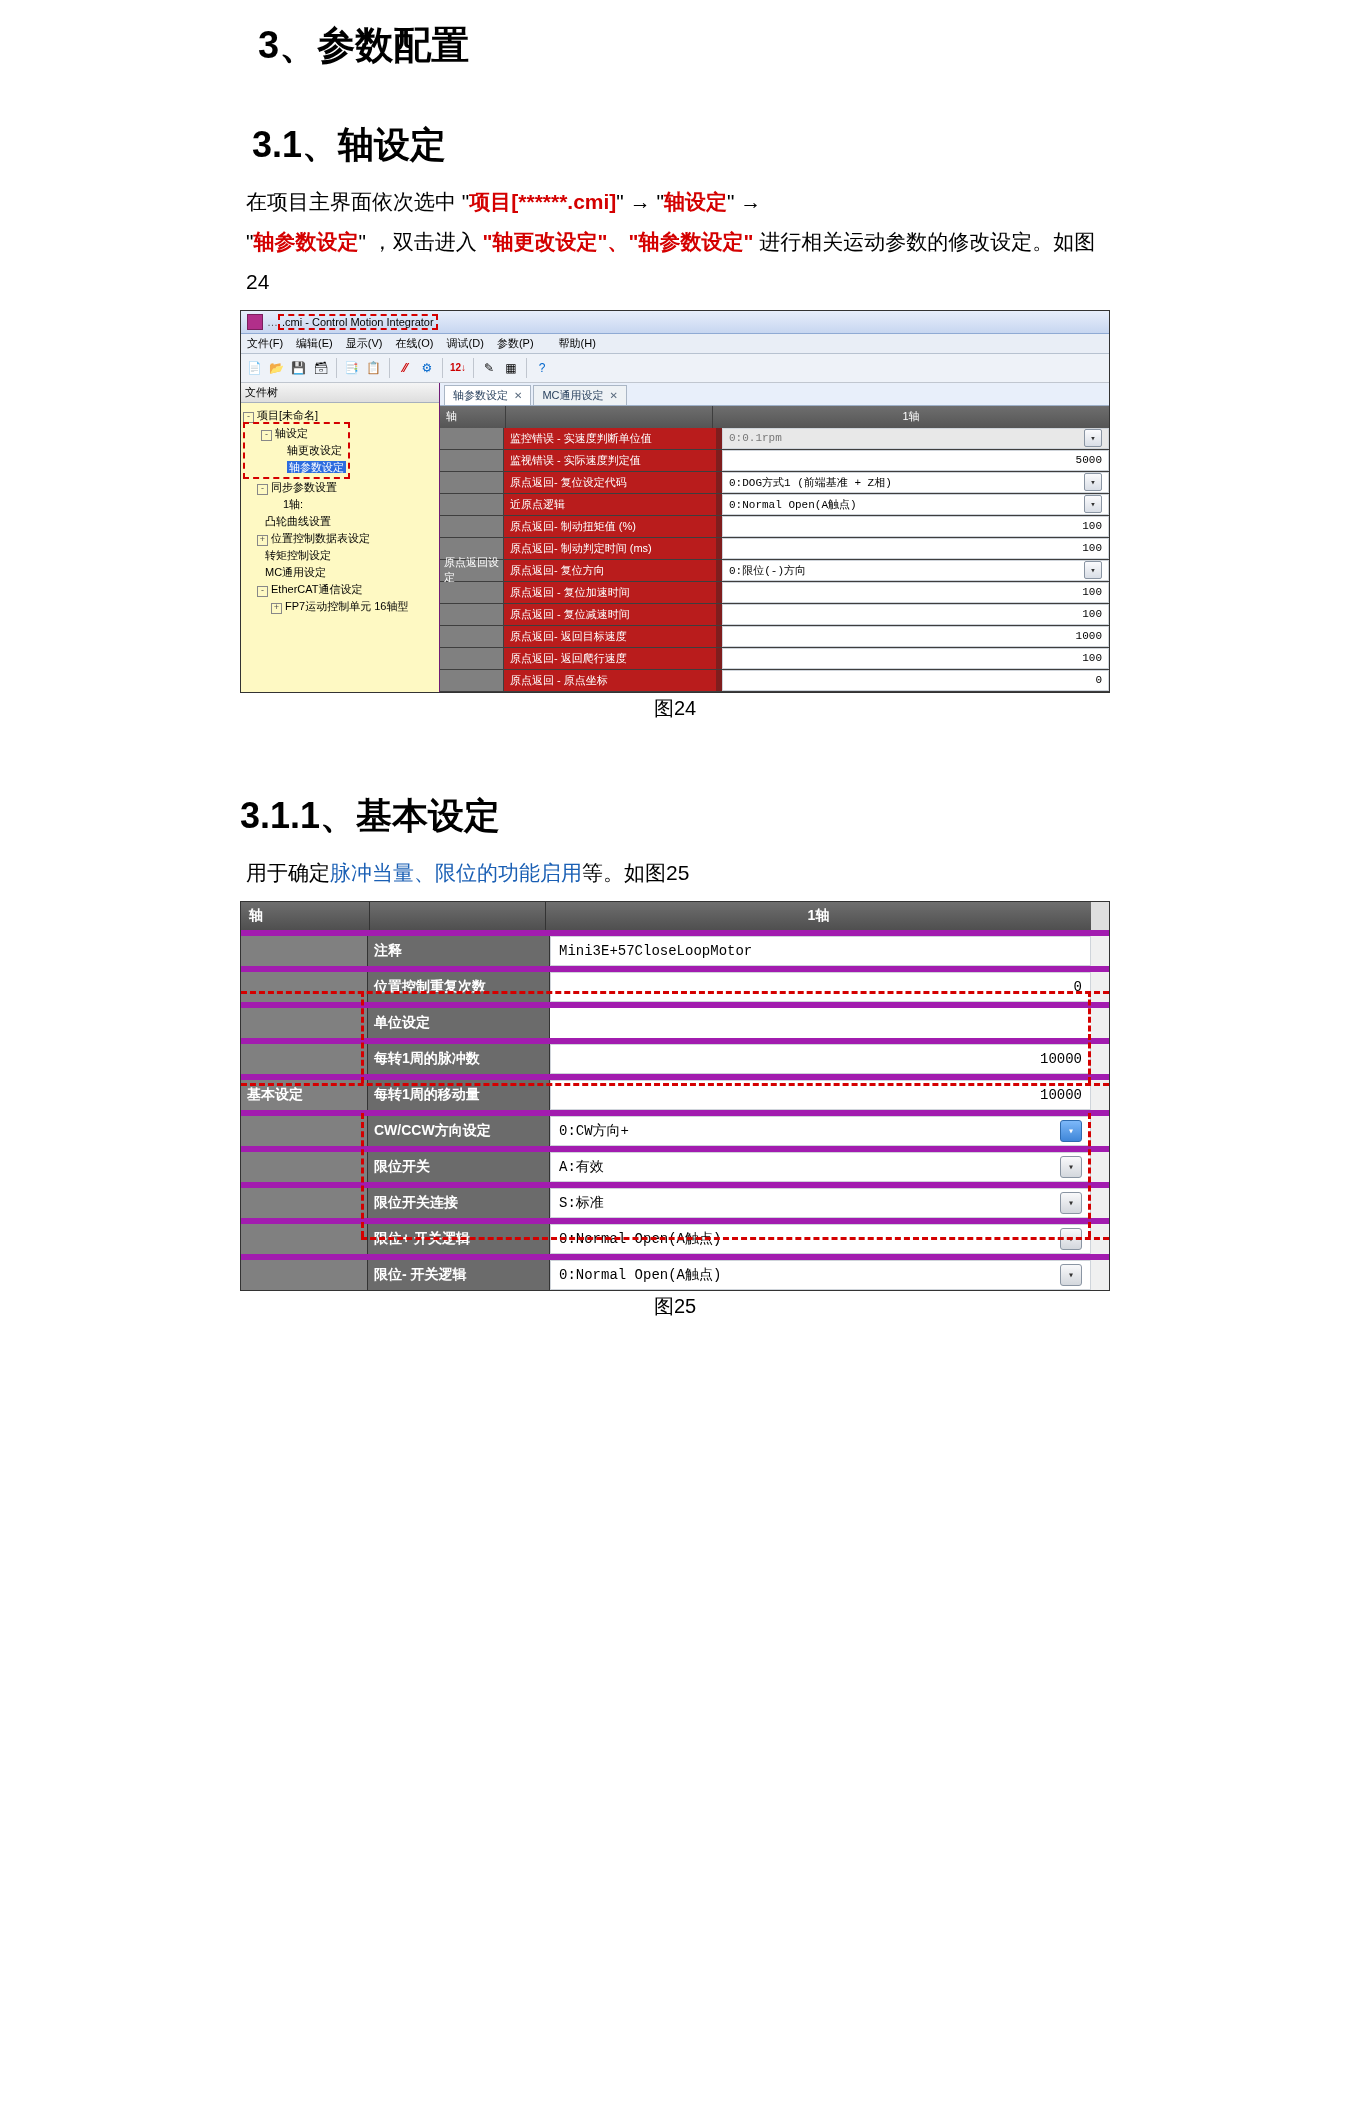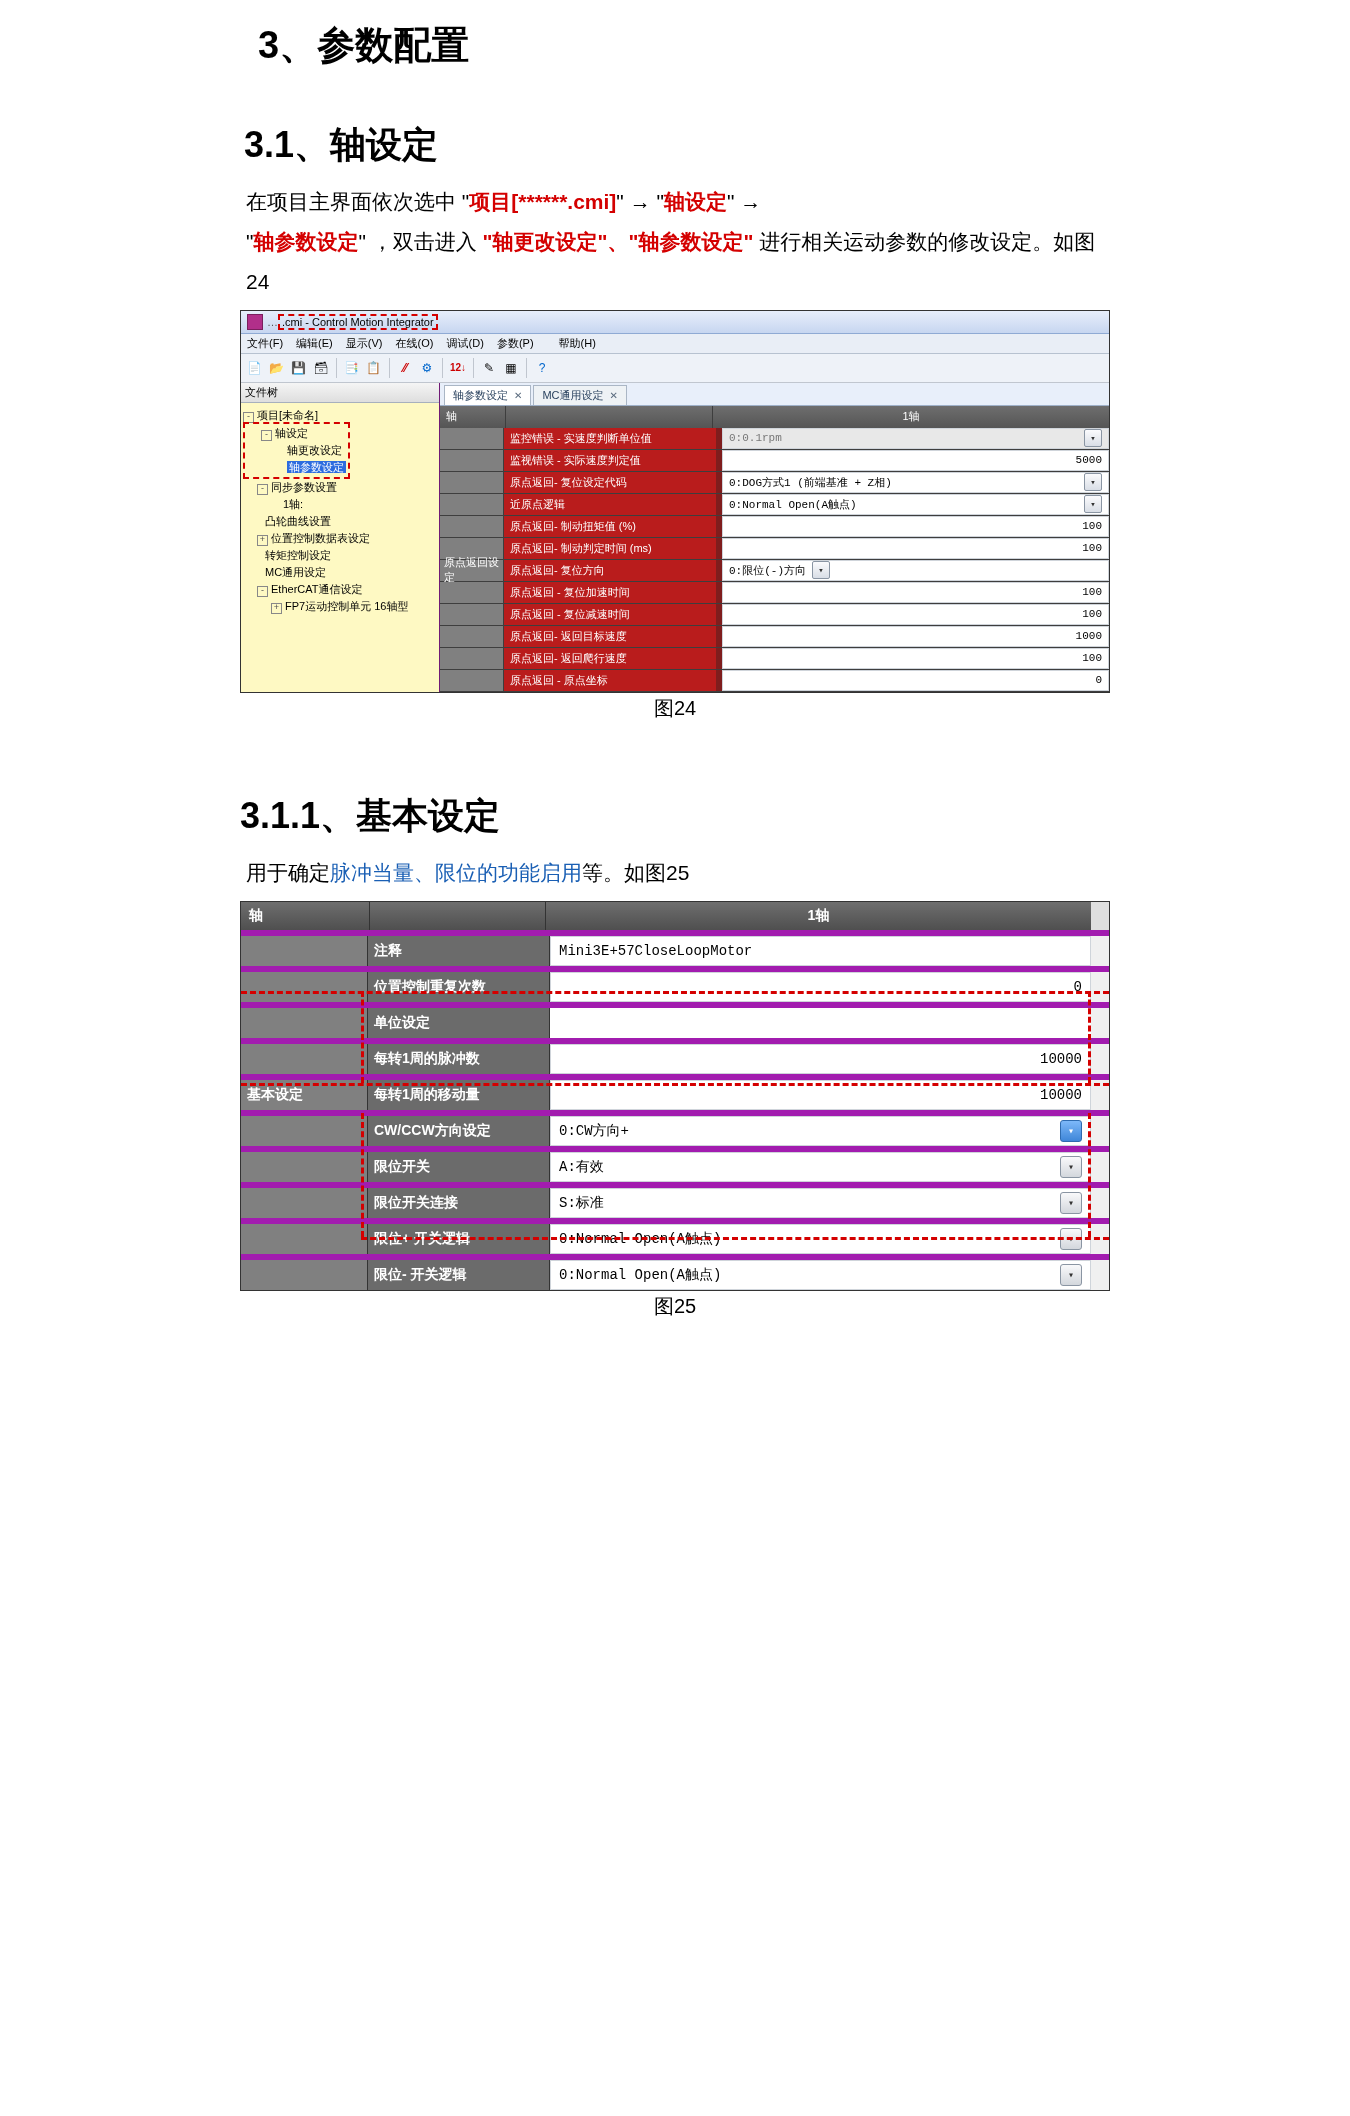--- a/index.html
+++ b/index.html
@@ -1,18 +1,18 @@
 <!DOCTYPE html>
 <html><head>
 <meta charset="utf-8">
 <style>
   html,body{margin:0;padding:0;background:#fff;font-family:"Microsoft YaHei",SimSun,sans-serif;color:#000;}
   .page{width:870px;margin:0 auto;padding:0 8px;}
   h1{font-size:38px;font-weight:bold;margin:20px 0 50px 18px;}
-  h2{font-size:36px;font-weight:bold;margin:0 0 12px 4px;}
+  h2{font-size:36px;font-weight:bold;margin:0 0 12px 12px;}
   h3{font-size:36px;font-weight:bold;margin:70px 0 12px 0;}
   .para{font-size:21px;line-height:1.9;margin:0 6px 8px 6px;}
   .red{color:#d40000;font-weight:bold;}
   .blue{color:#1a5fb4;}
   .figcap{text-align:center;font-size:20px;margin:2px 0 10px 0;}
 
   
   .fig24{border:1px solid #333;font-size:11px;font-family:SimSun,"MS Gothic",sans-serif;color:#000;}
   .titlebar{display:flex;align-items:center;height:22px;background:linear-gradient(#e7eefb,#c7d6f0);border-bottom:1px solid #8faad4;padding:0 6px;}
   .titlebar .ico{width:14px;height:14px;background:#b12f8a;border:1px solid #7a1f5e;margin-right:4px;}
@@ -196,21 +196,21 @@
               <div class="grow">
                 <div class="gcellA"></div>
                 <div class="gcellB">原点返回- 制动判定时间 (ms)</div>
                 <div class="gcellC right">
                   <span>100</span>
                 </div>
               </div>
               <div class="grow">
                 <div class="gcellA">原点返回设定</div>
                 <div class="gcellB">原点返回- 复位方向</div>
-                <div class="gcellC" style="">
+                <div class="gcellC" style="justify-content: space-between;">
                   <span>0:限位(-)方向</span>
                   <span class="dd">▾</span>
                 </div>
               </div>
               <div class="grow">
                 <div class="gcellA"></div>
                 <div class="gcellB">原点返回 - 复位加速时间</div>
                 <div class="gcellC right">
                   <span>100</span>
                 </div>

